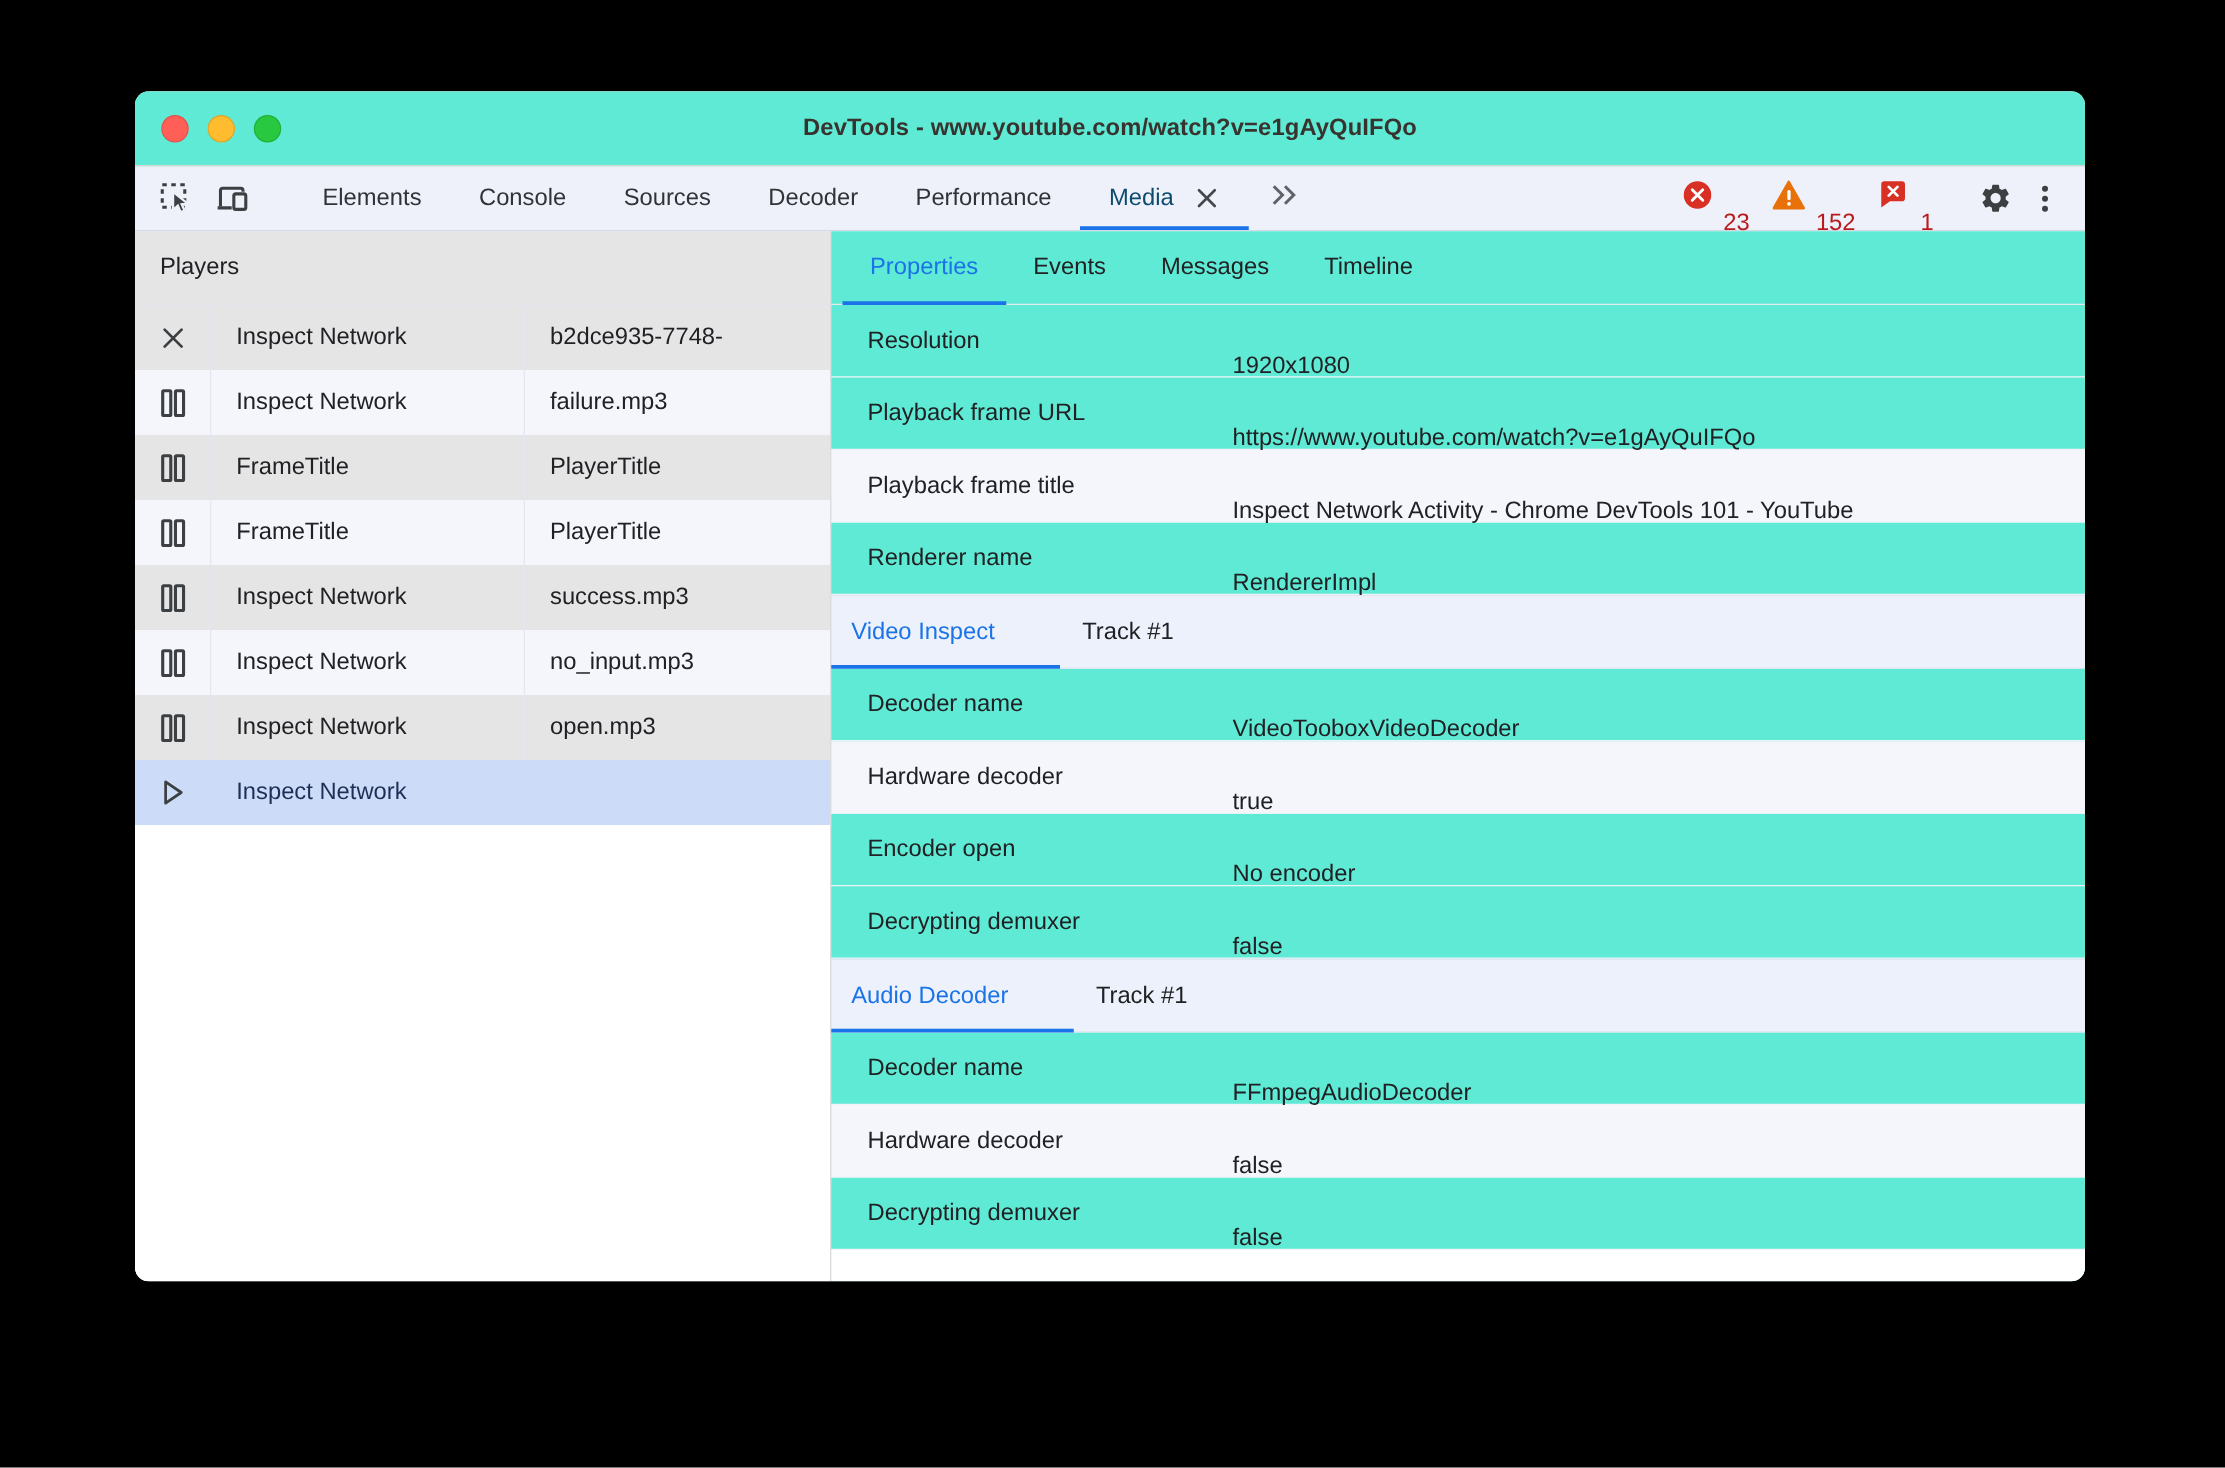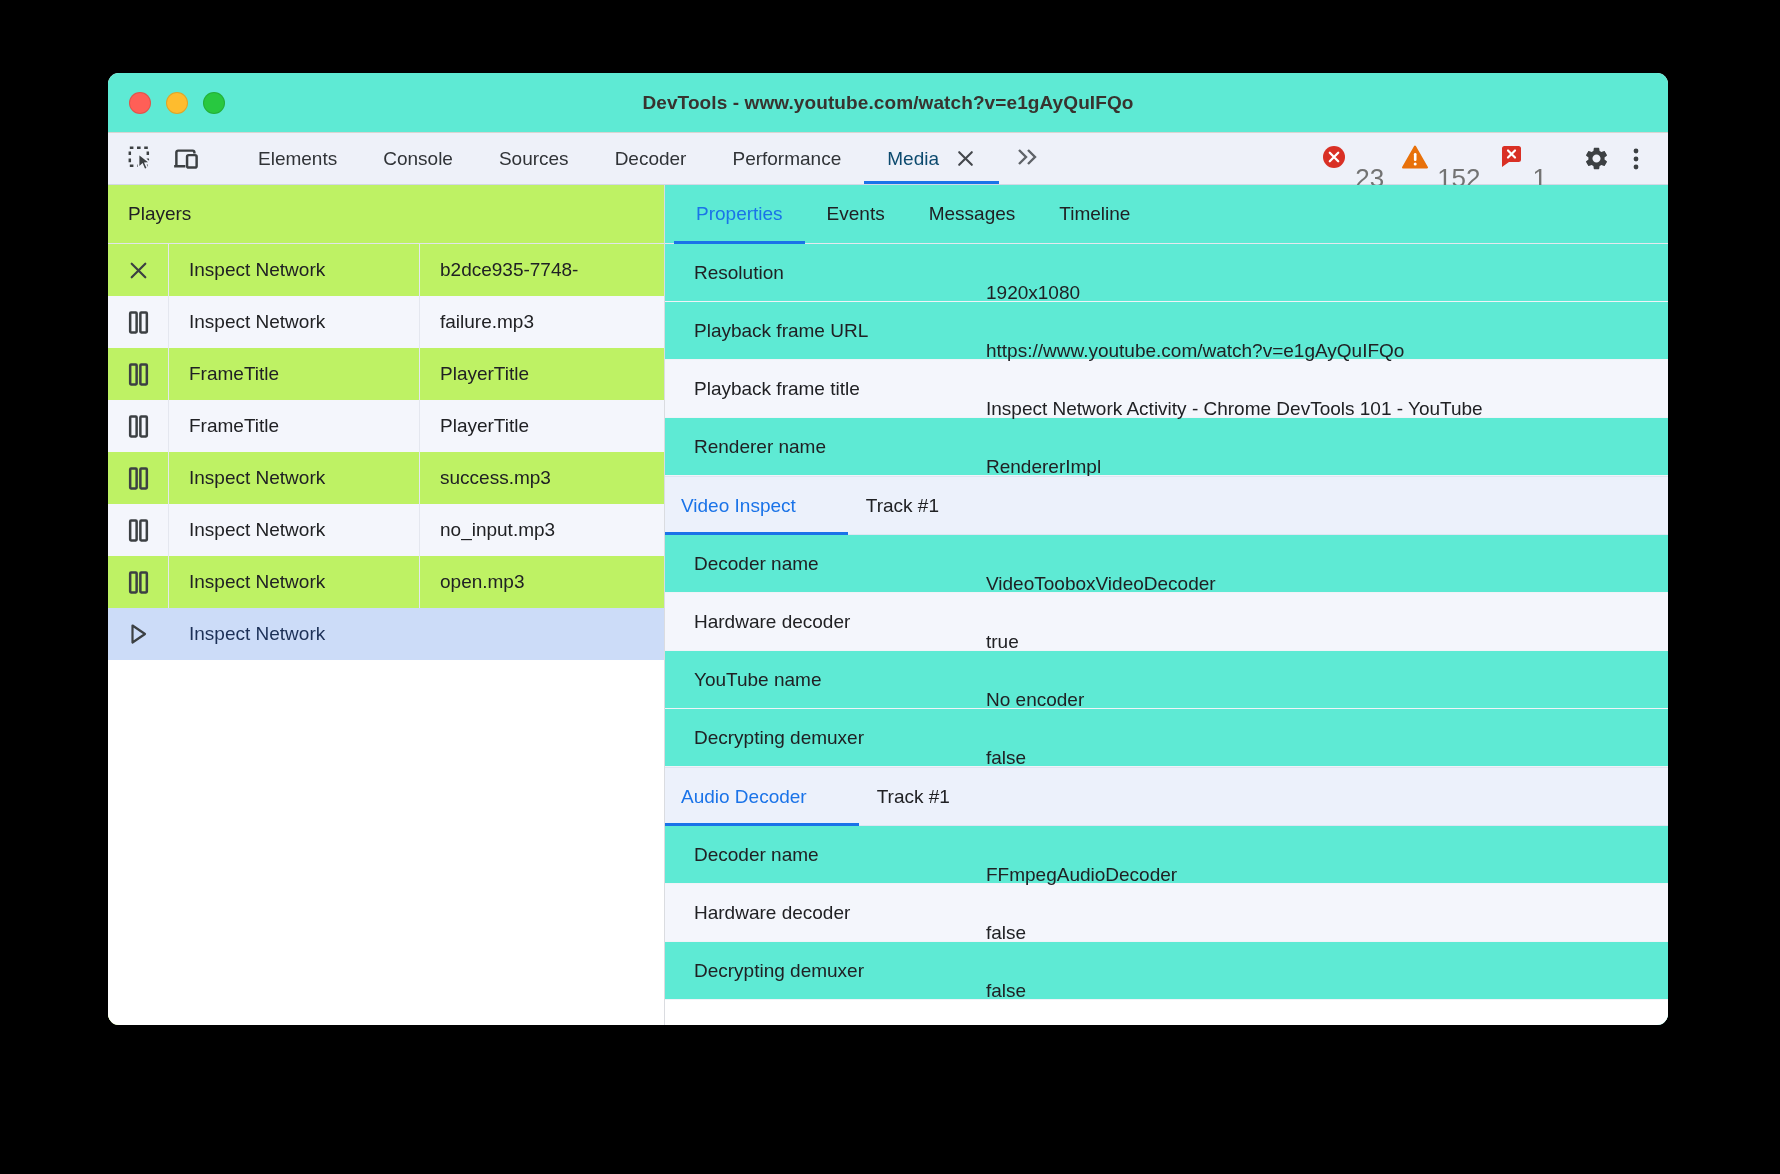--- a/index.html
+++ b/index.html
@@ -28,25 +28,25 @@
   .icon-btn{width:40px;height:40px;display:flex;align-items:center;justify-content:center;border-radius:4px;}
   .vsep{width:1px;background:#c7cddb;margin:9px 2px;}
   .tabs{display:flex;align-items:stretch;margin-left:12px;}
   .tab{display:flex;align-items:center;padding:0 23px;font-size:19px;color:#303337;position:relative;white-space:nowrap;}
   .tab.active{color:#0c4a6e;}
   .tab.active::after{content:"";position:absolute;left:0;right:0;bottom:0;height:3px;background:#1a73e8;}
   .tab .tab-close{margin-left:16px;display:flex;align-items:center;}
   .overflow-btn{display:flex;align-items:center;padding:0 16px;}
   .toolbar-right{margin-left:auto;display:flex;align-items:center;padding-right:12px;}
   .badge{display:flex;align-items:center;gap:9px;margin-left:18px;}
-  .badge-count{font-size:26px;color:#737373;margin-top:40px;}
+  .badge-count{font-size:19px;color:#b91c1c;margin-top:40px;}
   .toolbar-right .vsep{margin:9px 8px 9px 20px;}
   
   .main{flex:1;display:flex;min-height:0;}
-  .left-panel{width:556px;flex:none;border-right:1px solid #dadce0;background:#bef264;
+  .left-panel{width:556px;flex:none;border-right:1px solid #dadce0;background:#e5e5e5;
     display:flex;flex-direction:column;}
   .left-header{height:58px;flex:none;border-bottom:1px solid #e1e4eb;display:flex;align-items:center;
     padding-left:20px;font-size:19px;color:#202124;}
   .prow{display:grid;grid-template-columns:60px 251px 1fr;height:52px;flex:none;}
   .prow .cell{display:flex;align-items:center;height:100%;font-size:19px;color:#202124;overflow:hidden;white-space:nowrap;}
   .prow .icon-cell{justify-content:center;}
   .prow .name-cell,.prow .id-cell{border-left:1px solid #e4e7ef;padding-left:20px;}
   .prow.shaded{background:#f4f6fc;}
   .prow.selected{background:#ccdcf8;}
   .prow.selected .cell{color:#1c3057;}
@@ -289,21 +289,21 @@
   </div>
           <div class="vrow">
     <span class="label">Decoder name</span>
     <span class="value">VideoTooboxVideoDecoder</span>
   </div>
           <div class="vrow shaded">
     <span class="label">Hardware decoder</span>
     <span class="value">true</span>
   </div>
           <div class="vrow">
-    <span class="label">YouTube name</span>
+    <span class="label">Encoder open</span>
     <span class="value">No encoder</span>
   </div>
           <div class="vrow">
     <span class="label">Decrypting demuxer</span>
     <span class="value">false</span>
   </div>
           <div class="section-header">
     <span class="sec-tab">Audio Decoder</span>
     <span class="sec-track">Track #1</span>
   </div>

